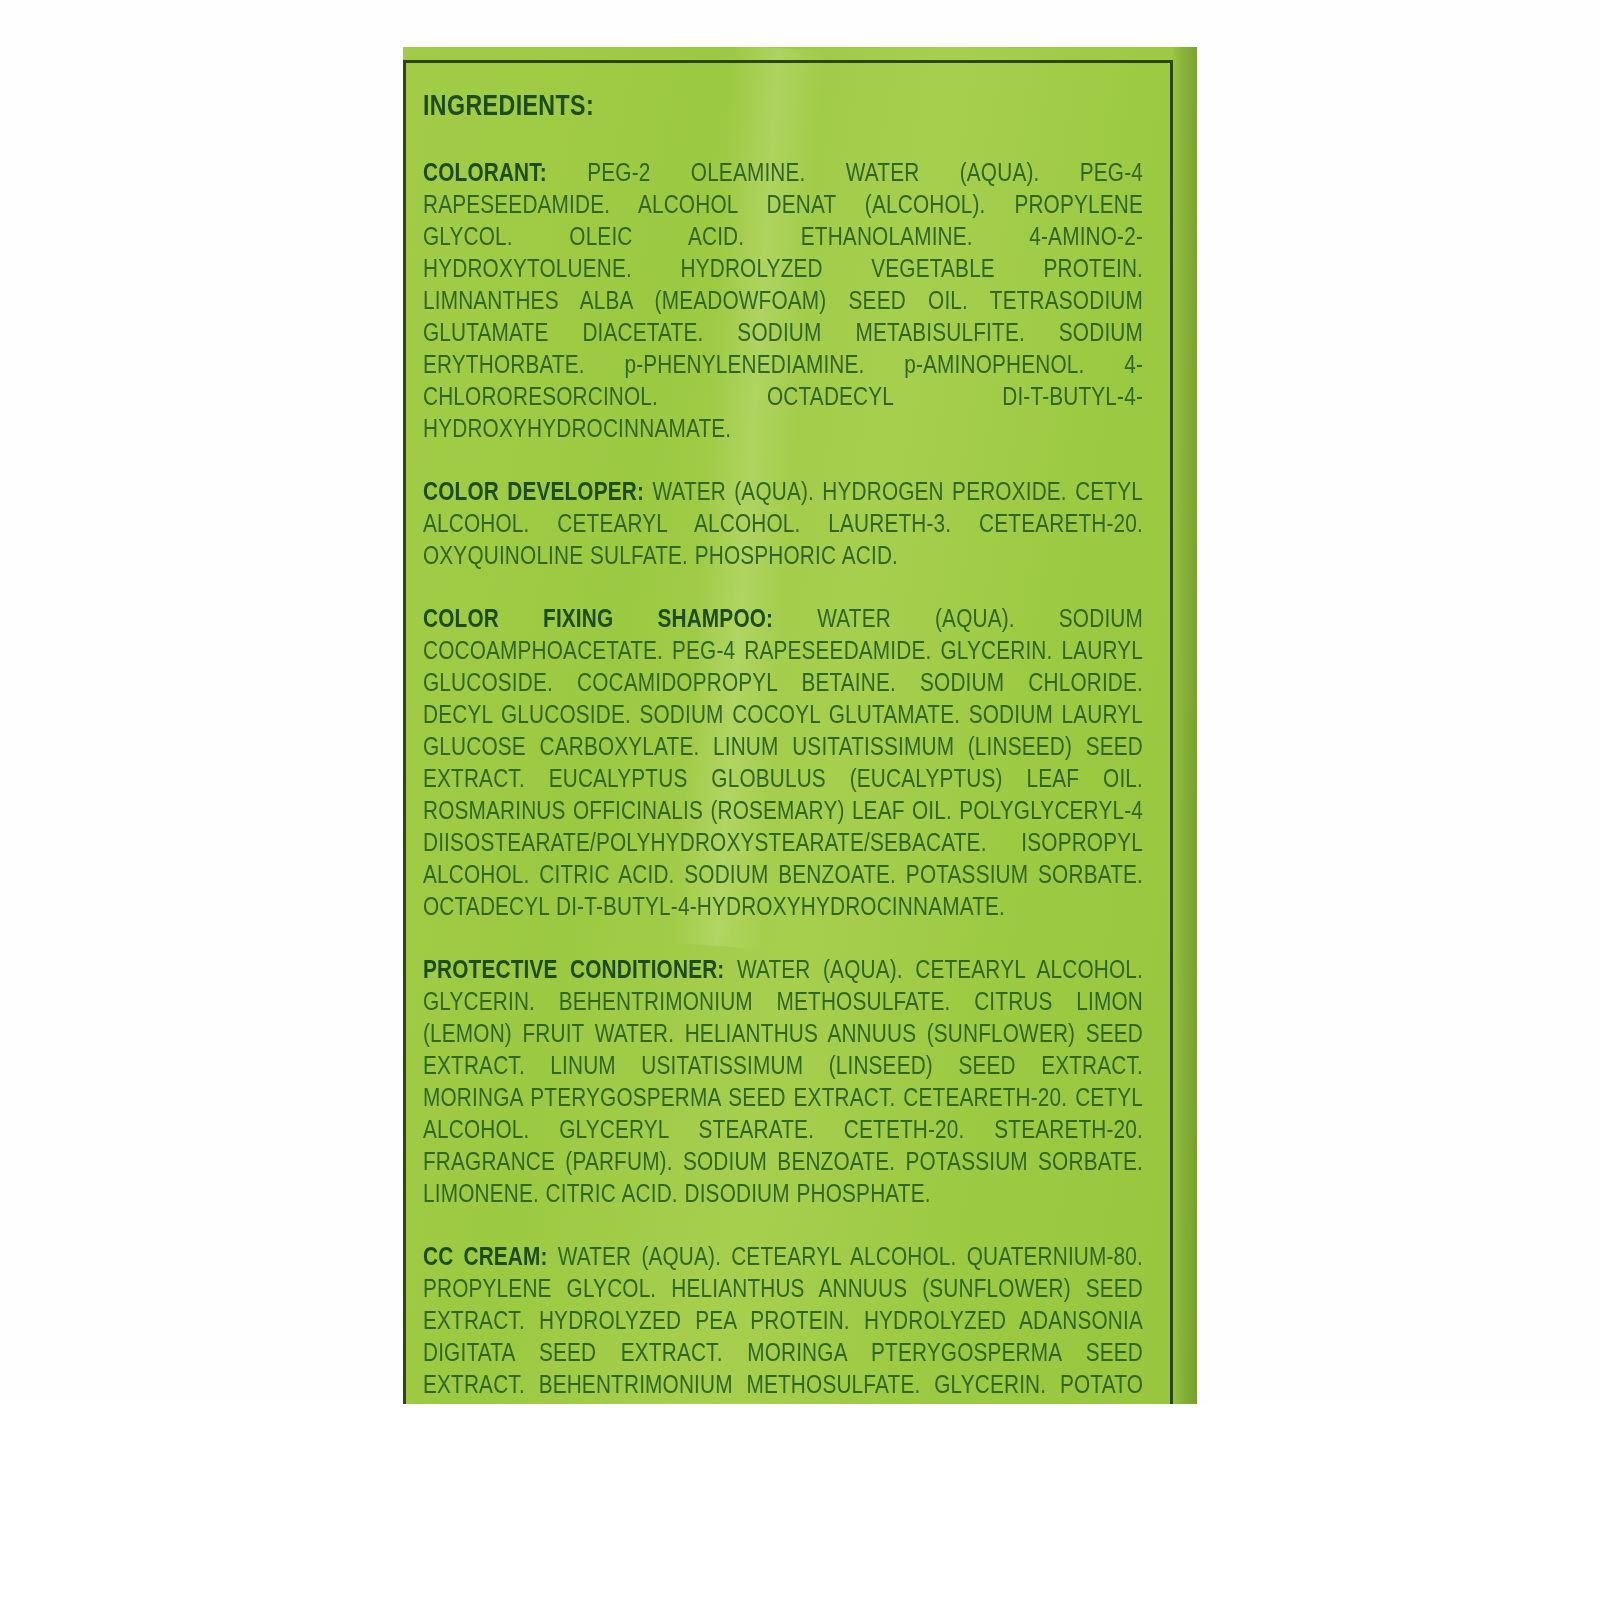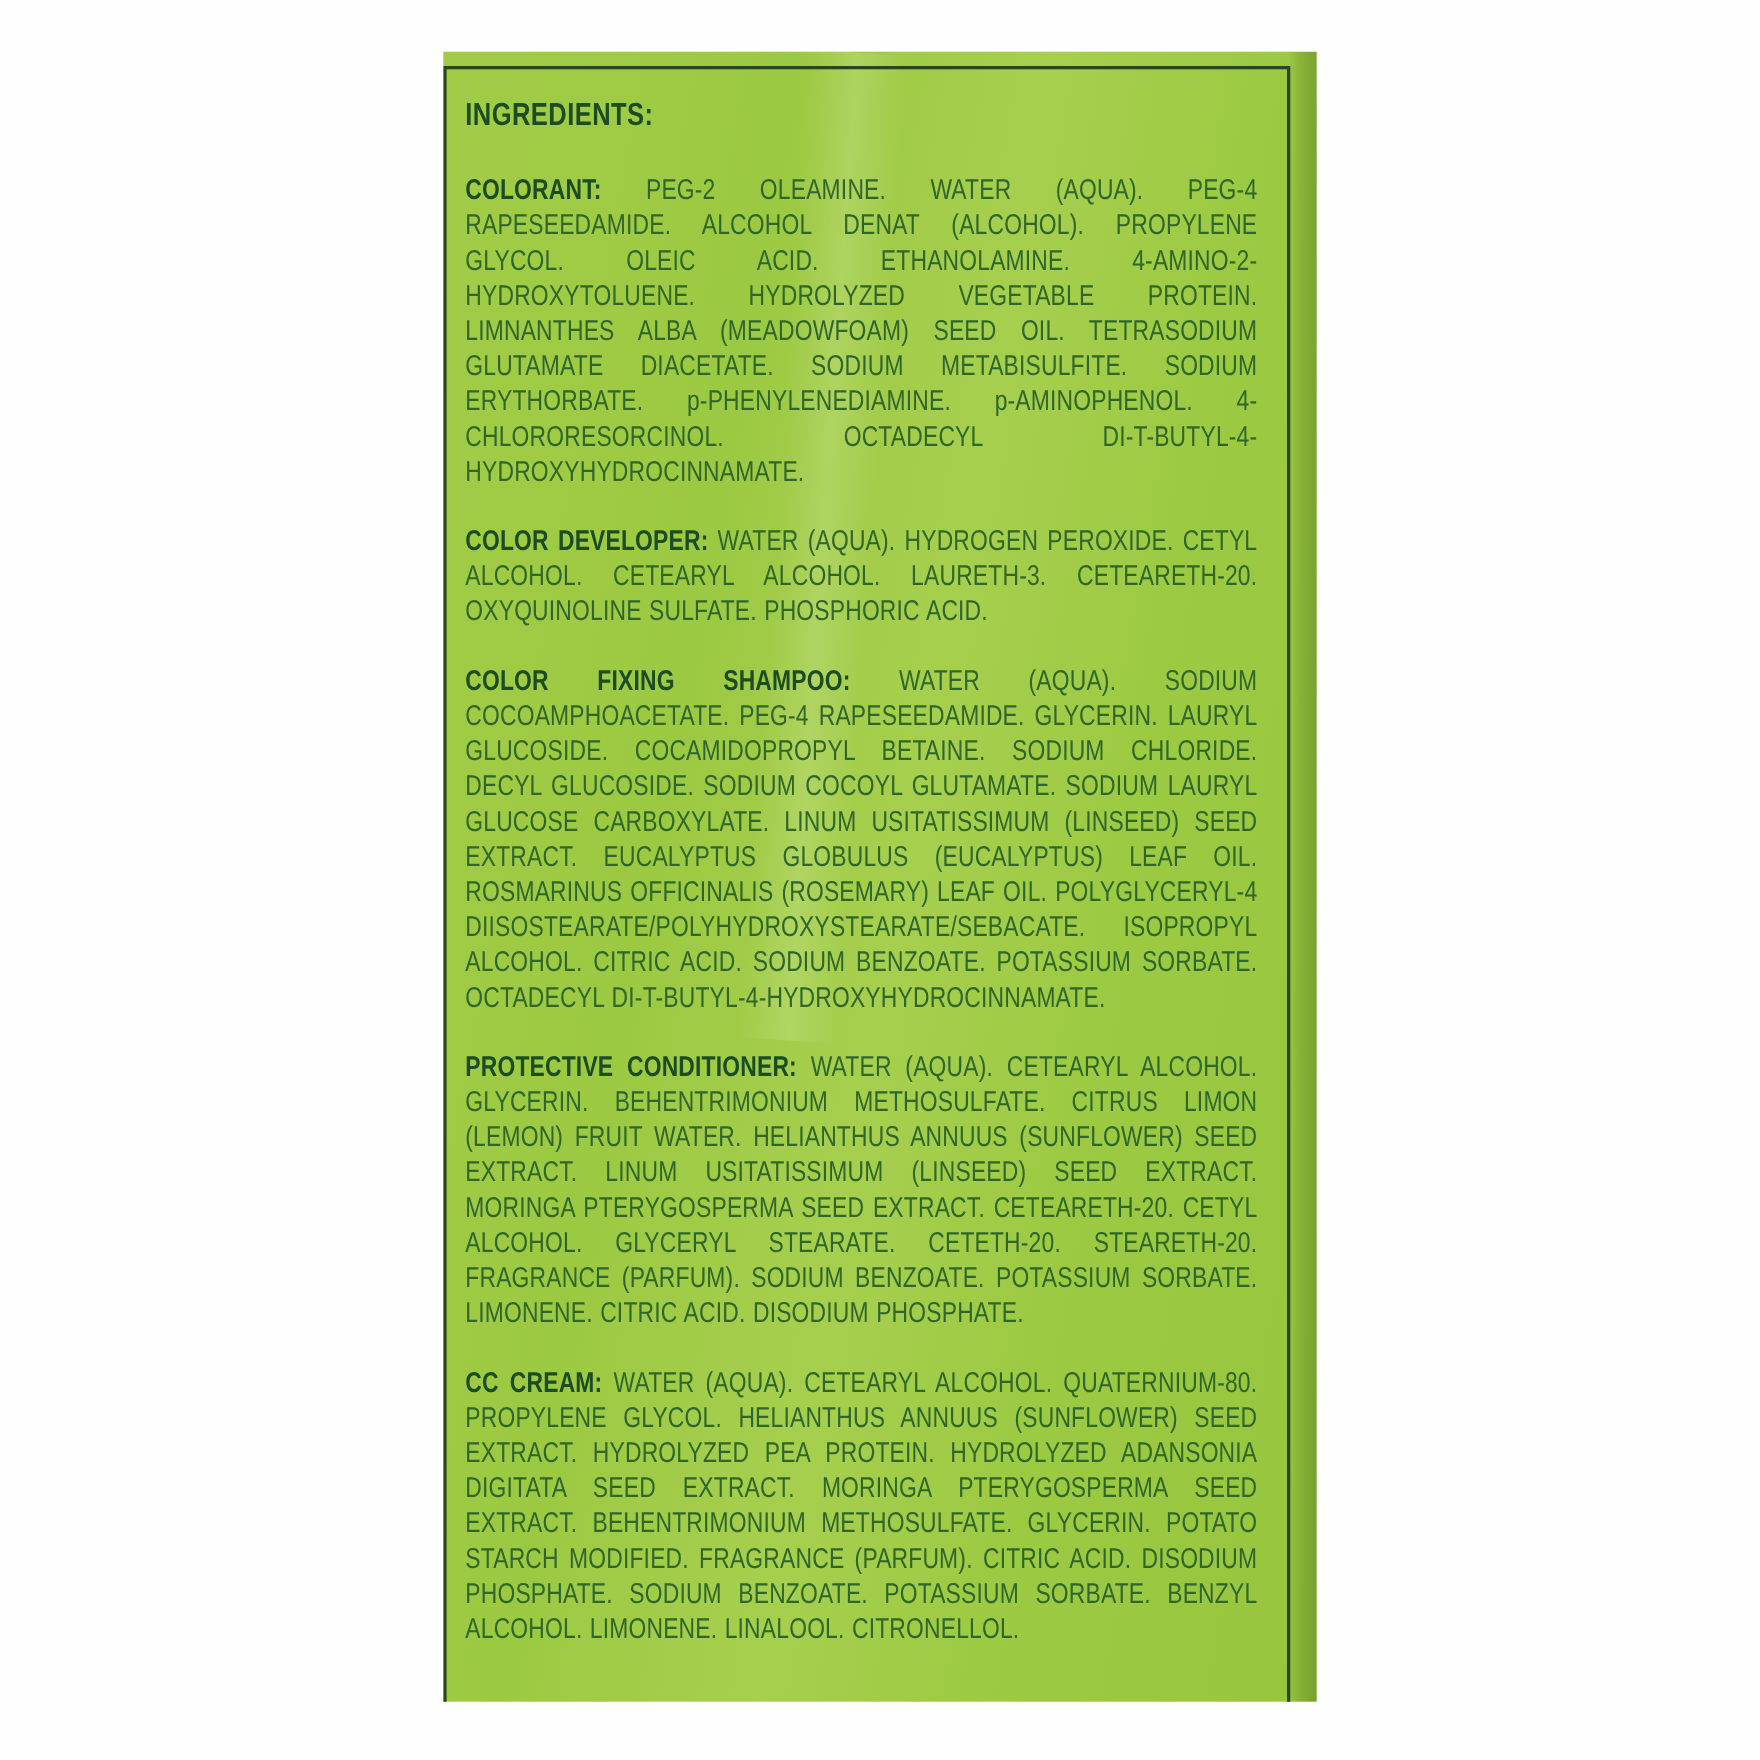--- a/index.html
+++ b/index.html
@@ -4,21 +4,21 @@
 <style>
   html, body {
     margin: 0;
     padding: 0;
     background: #ffffff;
     font-family: "Liberation Sans", sans-serif;
   }
   .photo {
     position: relative;
     width: 1600px;
-    height: 1600px;
+    height: 1404px;
     background: #fefefe;
     overflow: hidden;
   }
   
   .label-panel {
     position: absolute;
     left: 403px;
     top: 47px;
     width: 794px;
     height: 1500px;

